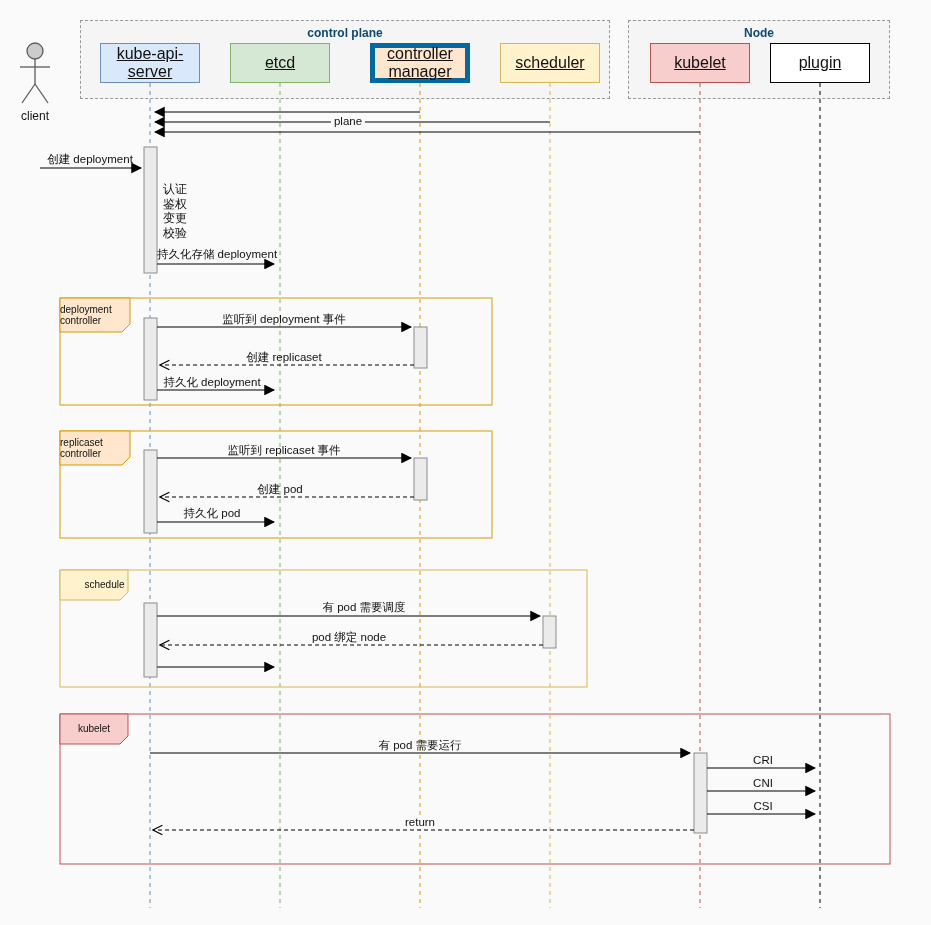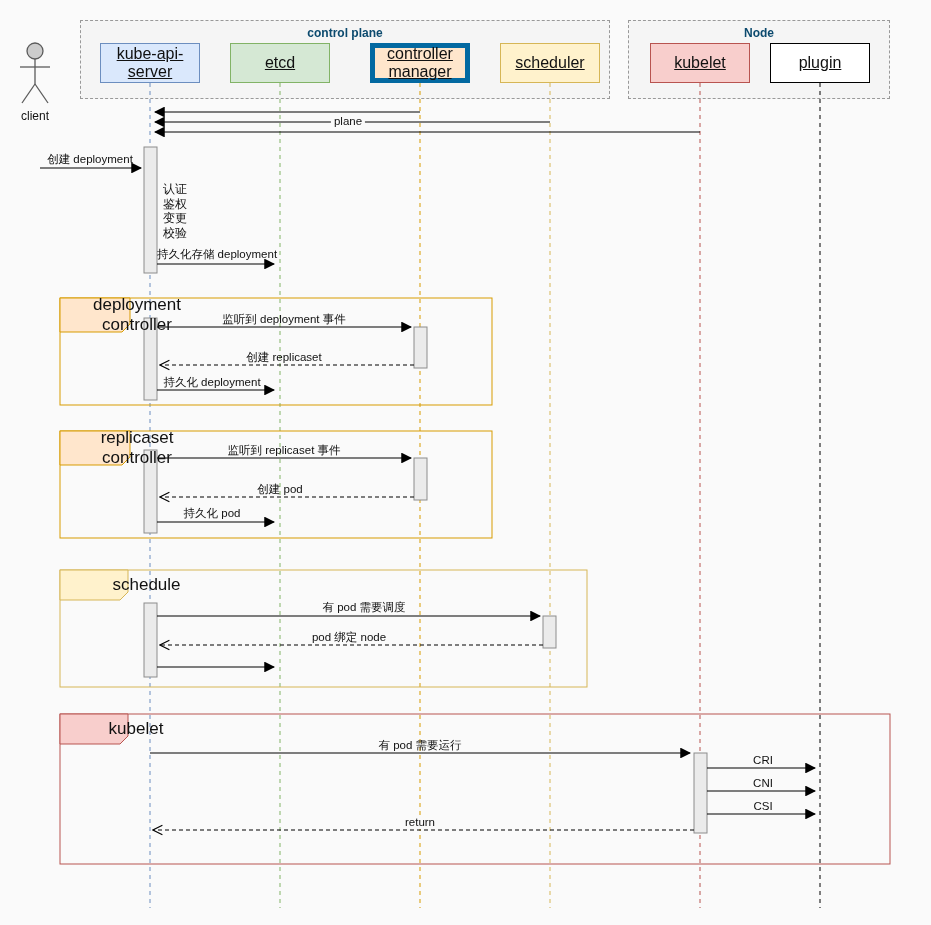--- a/index.html
+++ b/index.html
@@ -9,21 +9,21 @@
   .group-title{font-size:12px;font-weight:bold;color:#0c4a6e;text-align:center;padding-top:5px;}
   .pbox{position:absolute;height:40px;width:100px;box-sizing:border-box;display:flex;align-items:center;justify-content:center;text-align:center;font-size:16px;color:#111;line-height:1.15;padding:2px;text-decoration:underline;}
   .b-blue{background:#dae8fc;border:1px solid #6c8ebf;}
   .b-green{background:#d5e8d4;border:1px solid #82b366;}
   .b-orange{background:#ffe6cc;border:5px solid #0369a1;}
   .b-yellow{background:#fff2cc;border:1px solid #d6b656;}
   .b-red{background:#f8cecc;border:1px solid #b85450;}
   .b-white{background:#ffffff;border:1px solid #000000;}
   .msg{position:absolute;transform:translateX(-50%);font-size:11.5px;color:#111;white-space:nowrap;height:14px;line-height:14px;}
   .msg.onl{background:#fafafa;padding:0 3px;}
-  .flabel{position:absolute;display:flex;align-items:center;justify-content:center;text-align:center;font-size:17px;color:#111;line-height:1.15;margin-left:42px;}
+  .flabel{position:absolute;display:flex;align-items:center;justify-content:center;text-align:left;font-size:10px;color:#111;line-height:1.15;}
   .steps{position:absolute;font-size:12px;color:#111;line-height:14.6px;white-space:nowrap;}
   .actor-label{position:absolute;font-size:12px;color:#111;transform:translateX(-50%);}
 </style>
 </head>
 <body>
 
 <div class="canvas">
 
   <div class="group" style="left:80px;top:20px;width:530px;height:79px;">
     <div class="group-title">control plane</div>

